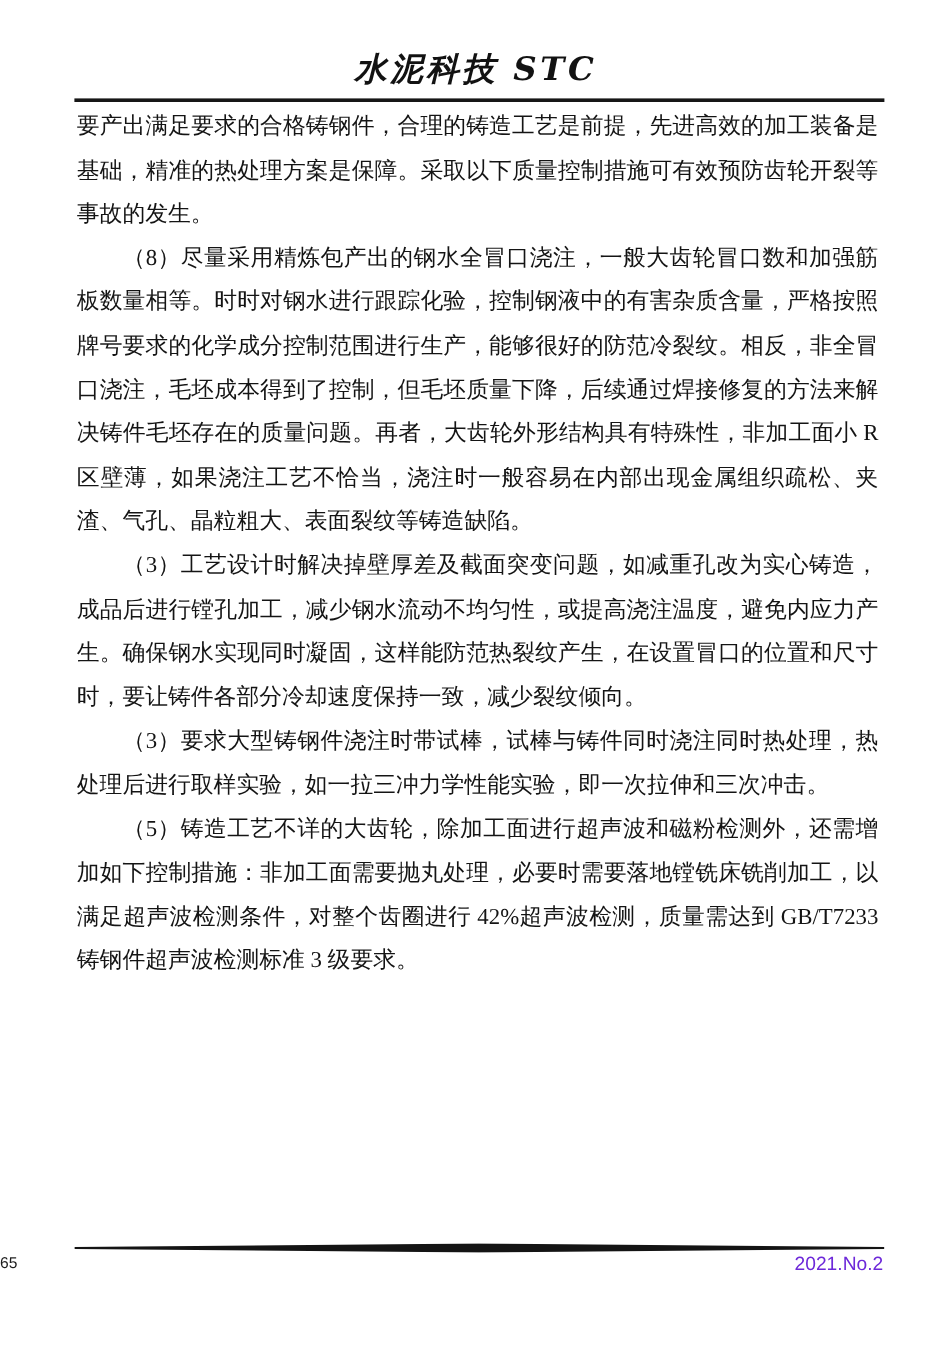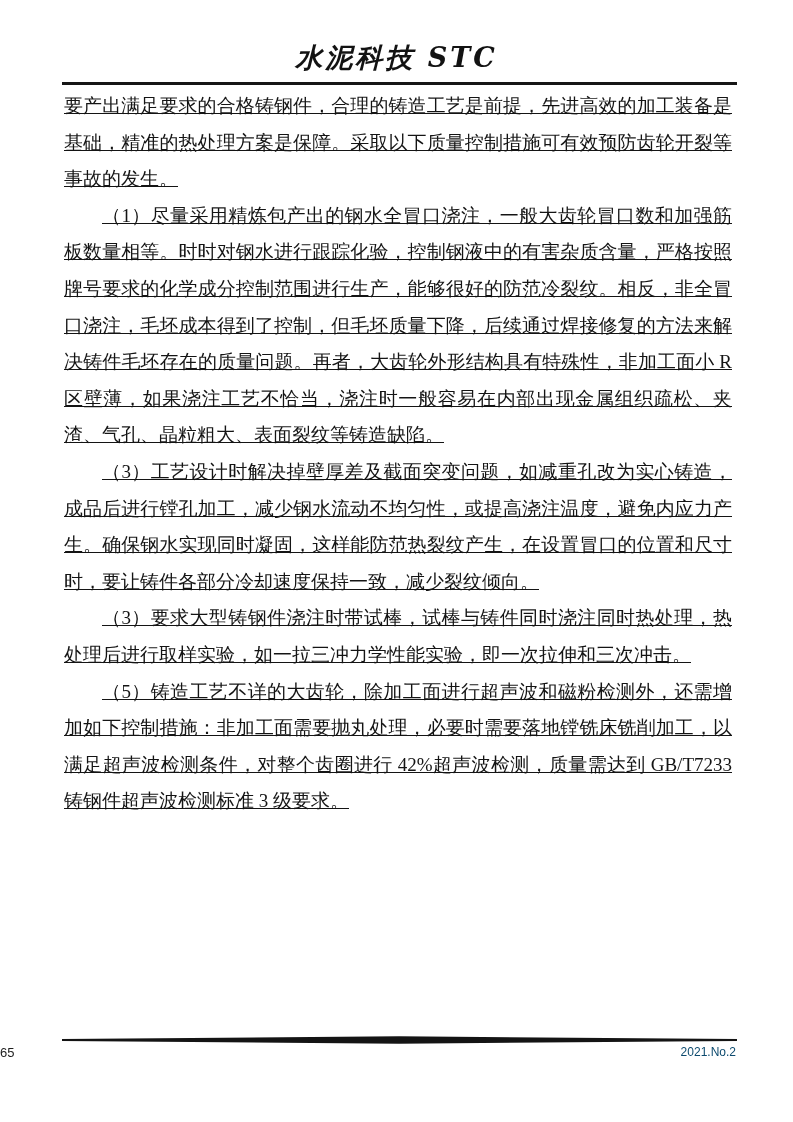--- a/index.html
+++ b/index.html
@@ -41,21 +41,20 @@
   .body-text {
     position: absolute;
     top: 88px;
     left: 64px;
     width: 668px;
     font-size: 19px;
     line-height: 36.6px;
     text-align: justify;
     text-justify: inter-ideograph;
     color: #141414;
-    text-decoration: underline;
   }
   .body-text p {
     text-indent: 2em;
   }
   .body-text p.continuation {
     text-indent: 0;
   }
   .footer-rule {
     position: absolute;
     top: 1036px;
@@ -72,36 +71,36 @@
     text-align: left;
     font-family: "Liberation Sans", "DejaVu Sans", sans-serif;
     font-size: 13px;
     color: #1d1d1d;
   }
   .issue-number {
     position: absolute;
     top: 1045px;
     right: 57px;
     font-family: "Liberation Sans", "DejaVu Sans", sans-serif;
-    font-size: 12px;
-    color: #0c4a6e;
+    font-size: 16px;
+    color: #6d28d9;
   }
 </style>
 </head>
 <body>
 
 <div class="page">
 
   <div class="journal-title">水泥科技 STC</div>
 
   <div class="header-rule"></div>
 
   <div class="body-text">
     <p class="continuation">要产出满足要求的合格铸钢件，合理的铸造工艺是前提，先进高效的加工装备是基础，精准的热处理方案是保障。采取以下质量控制措施可有效预防齿轮开裂等事故的发生。</p>
-    <p>（1）尽量采用精炼包产出的钢水全冒口浇注，一般大齿轮冒口数和加强筋板数量相等。时时对钢水进行跟踪化验，控制钢液中的有害杂质含量，严格按照牌号要求的化学成分控制范围进行生产，能够很好的防范冷裂纹。相反，非全冒口浇注，毛坯成本得到了控制，但毛坯质量下降，后续通过焊接修复的方法来解决铸件毛坯存在的质量问题。再者，大齿轮外形结构具有特殊性，非加工面小 R 区壁薄，如果浇注工艺不恰当，浇注时一般容易在内部出现金属组织疏松、夹渣、气孔、晶粒粗大、表面裂纹等铸造缺陷。</p>
+    <p>（8）尽量采用精炼包产出的钢水全冒口浇注，一般大齿轮冒口数和加强筋板数量相等。时时对钢水进行跟踪化验，控制钢液中的有害杂质含量，严格按照牌号要求的化学成分控制范围进行生产，能够很好的防范冷裂纹。相反，非全冒口浇注，毛坯成本得到了控制，但毛坯质量下降，后续通过焊接修复的方法来解决铸件毛坯存在的质量问题。再者，大齿轮外形结构具有特殊性，非加工面小 R 区壁薄，如果浇注工艺不恰当，浇注时一般容易在内部出现金属组织疏松、夹渣、气孔、晶粒粗大、表面裂纹等铸造缺陷。</p>
     <p>（3）工艺设计时解决掉壁厚差及截面突变问题，如减重孔改为实心铸造，成品后进行镗孔加工，减少钢水流动不均匀性，或提高浇注温度，避免内应力产生。确保钢水实现同时凝固，这样能防范热裂纹产生，在设置冒口的位置和尺寸时，要让铸件各部分冷却速度保持一致，减少裂纹倾向。</p>
     <p>（3）要求大型铸钢件浇注时带试棒，试棒与铸件同时浇注同时热处理，热处理后进行取样实验，如一拉三冲力学性能实验，即一次拉伸和三次冲击。</p>
     <p>（5）铸造工艺不详的大齿轮，除加工面进行超声波和磁粉检测外，还需增加如下控制措施：非加工面需要抛丸处理，必要时需要落地镗铣床铣削加工，以满足超声波检测条件，对整个齿圈进行 42%超声波检测，质量需达到 GB/T7233 铸钢件超声波检测标准 3 级要求。</p>
   </div>
 
   <svg class="footer-rule" viewBox="0 0 675 8" preserveAspectRatio="none" aria-hidden="true">
     <polygon points="0,3.1 337,0.3 675,3.1 675,4.9 337,7.7 0,4.9" fill="#141414"></polygon>
   </svg>
 
   <div class="page-number">65</div>

